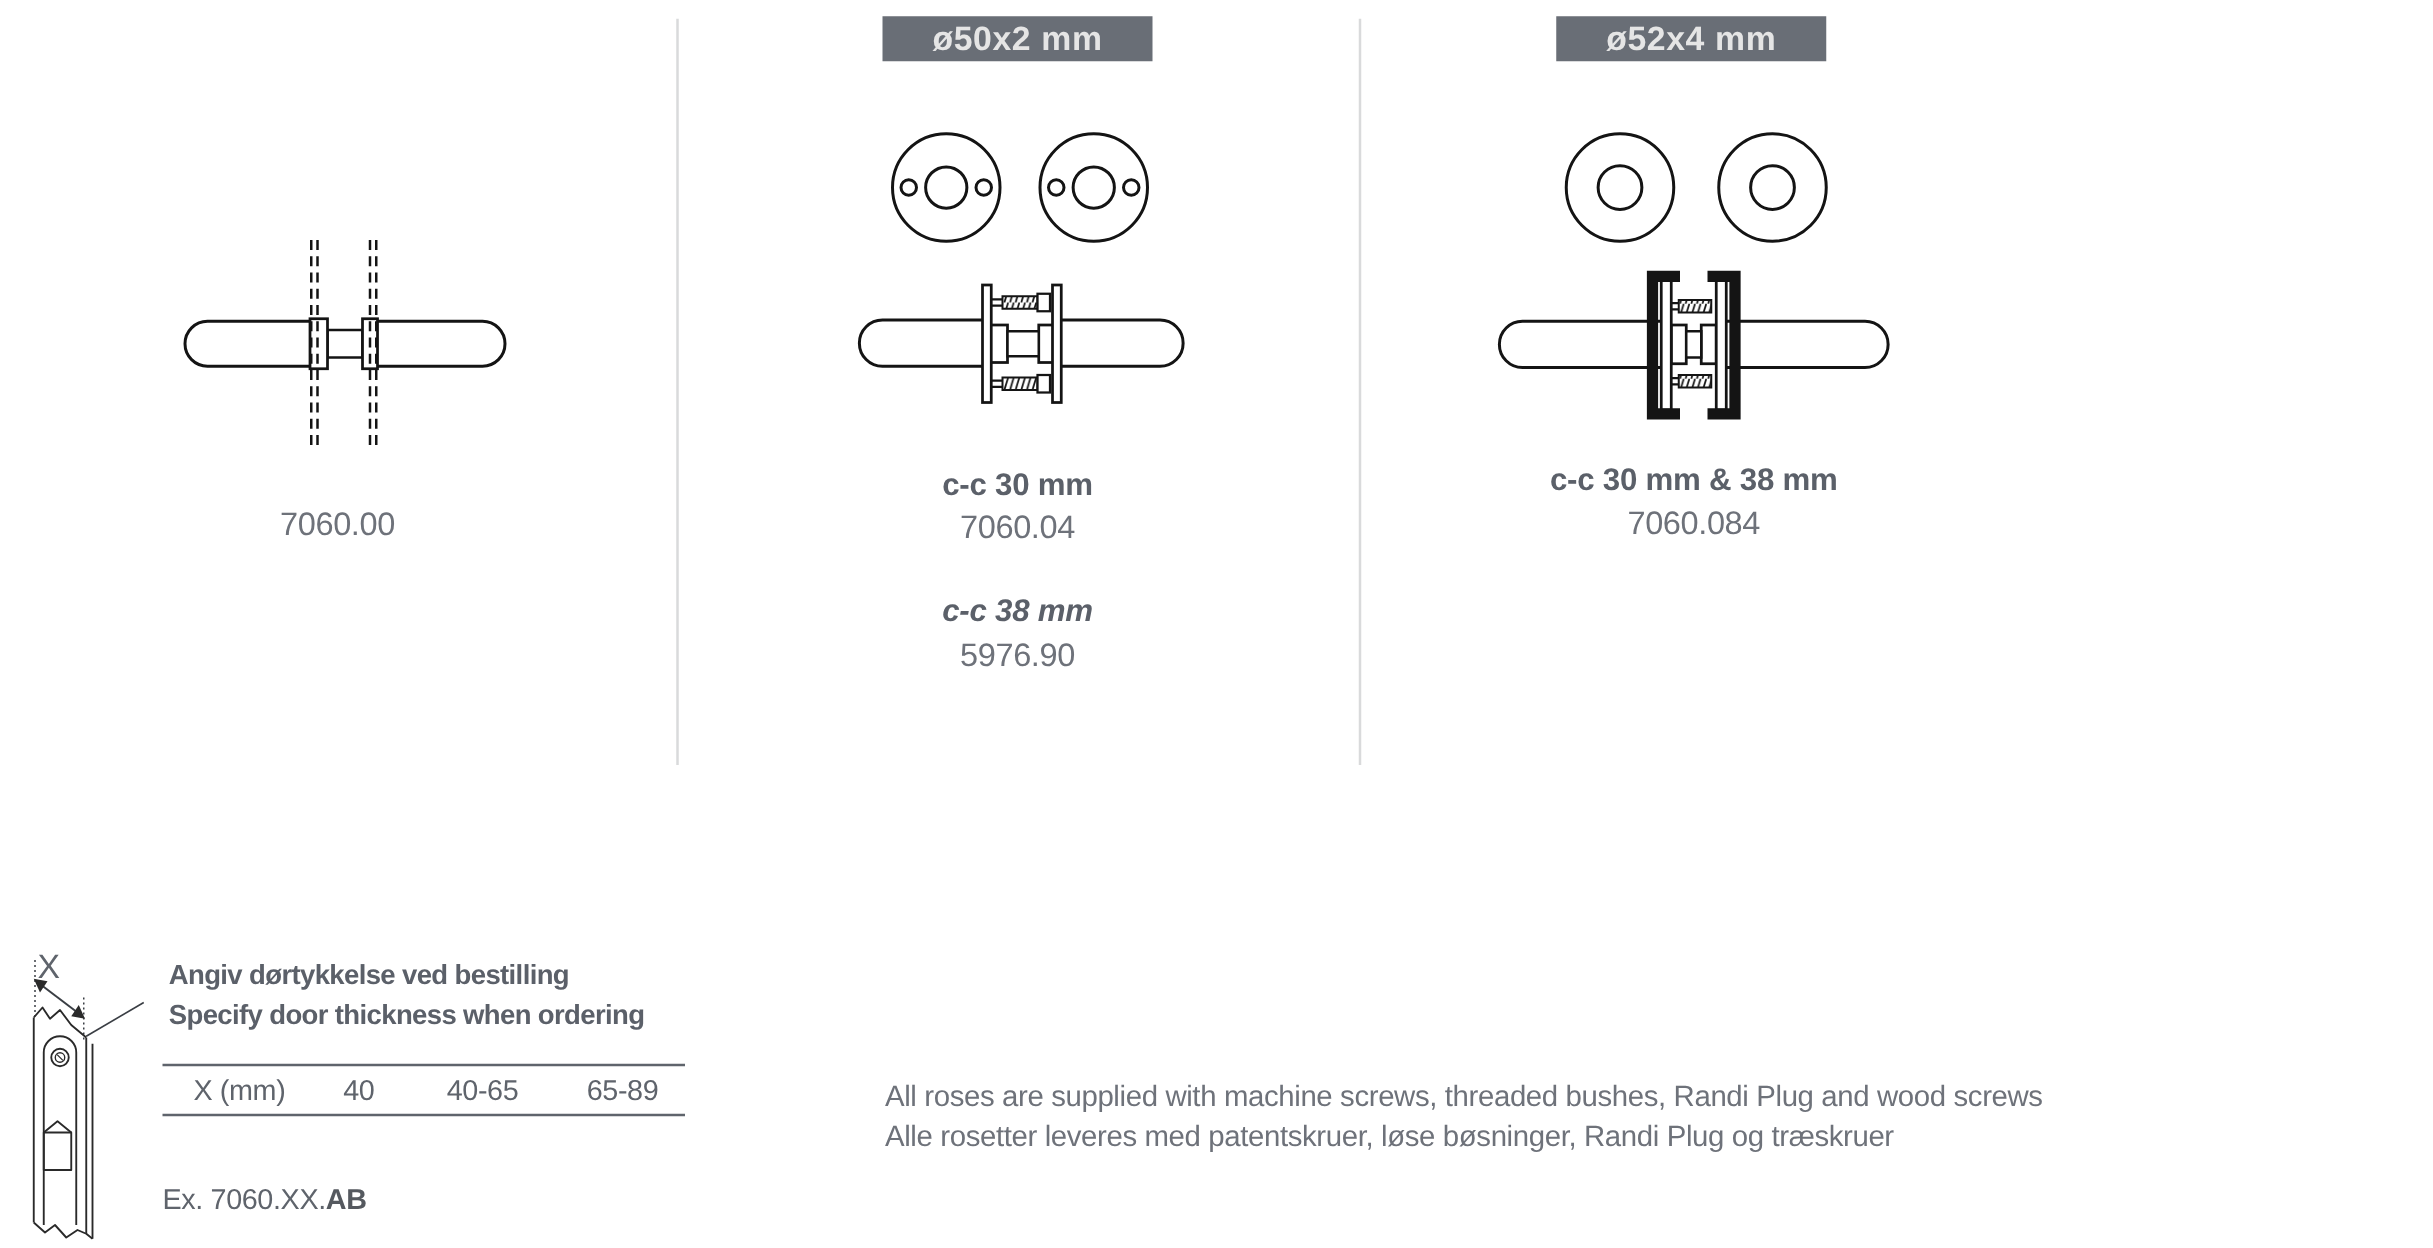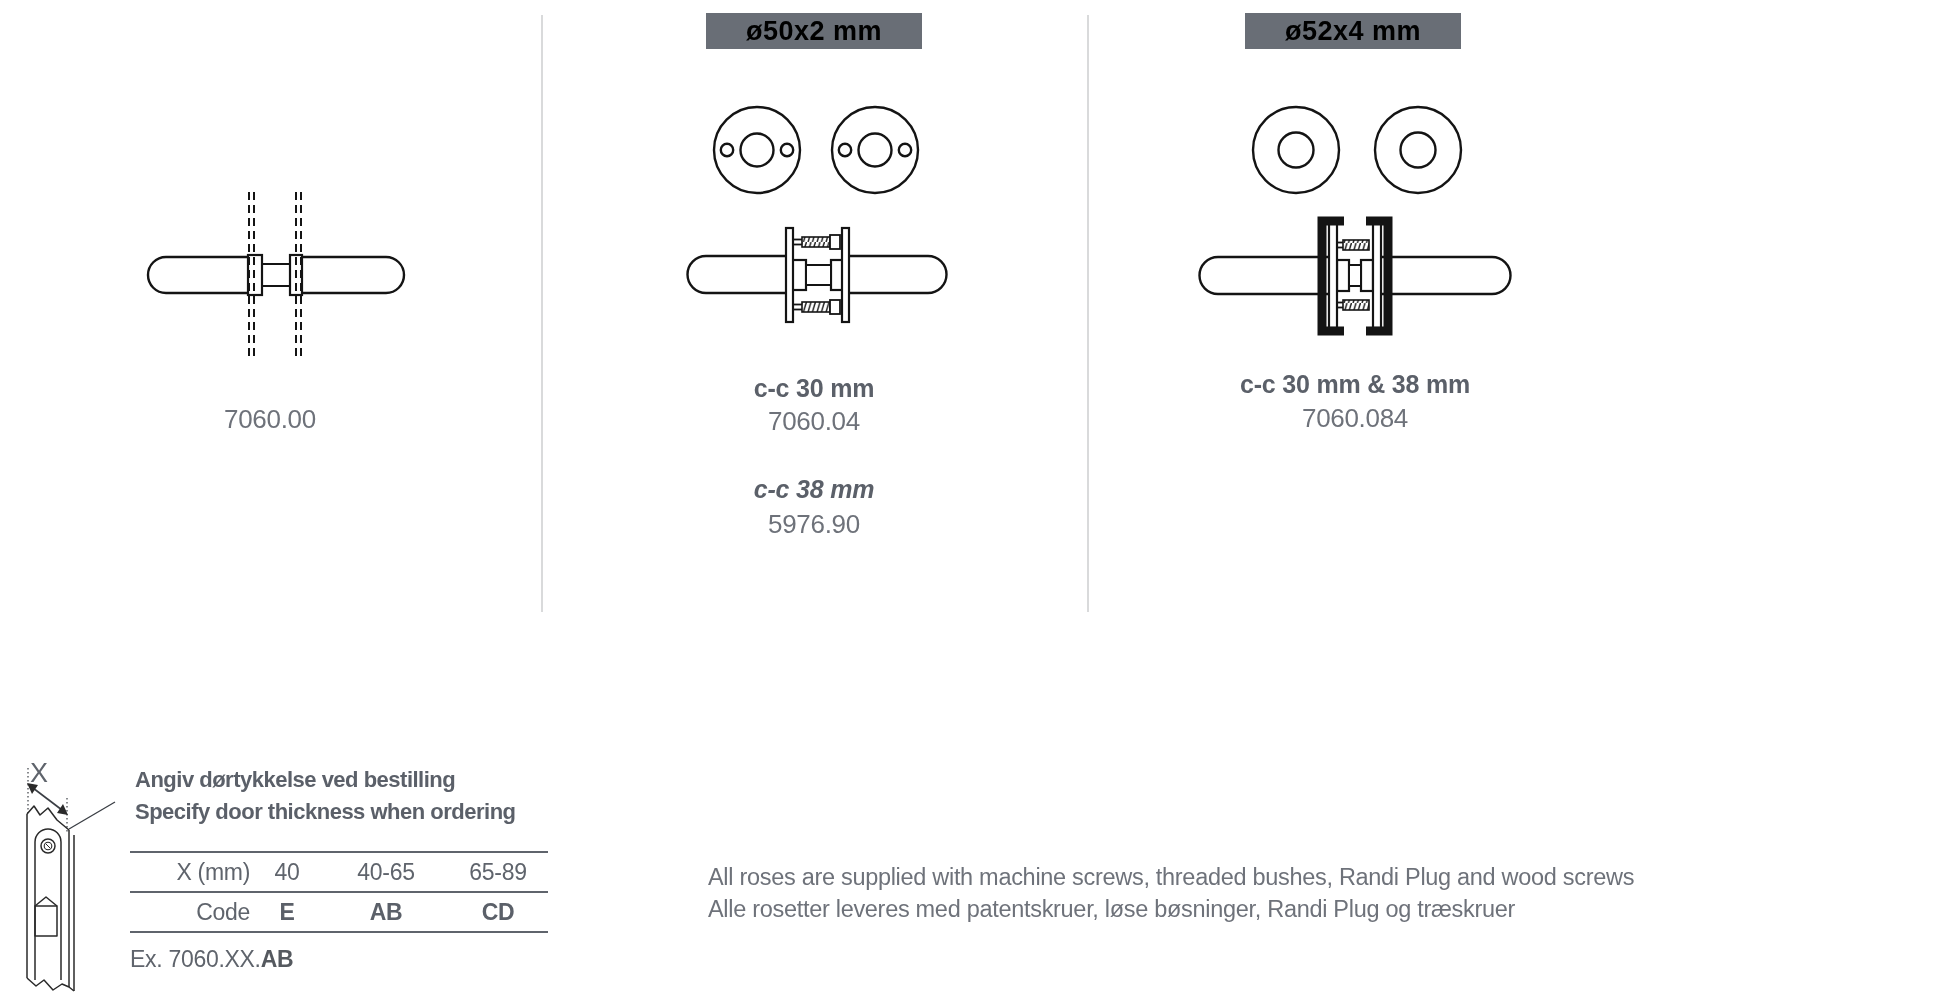--- a/index.html
+++ b/index.html
@@ -4,21 +4,21 @@
 <style>
   html,body{margin:0;padding:0;background:#ffffff;}
   .canvas{
     position:relative;width:1946px;height:998px;background:#ffffff;overflow:hidden;
     font-family:"Liberation Sans","DejaVu Sans",sans-serif;color:#6e727a;
   }
   .abs{position:absolute;}
   .divider{position:absolute;top:15px;width:2px;height:597px;background:#d9dadb;}
   .badge{
     position:absolute;top:13px;width:216px;height:36px;background:#696e76;
-    color:#000000;font-weight:bold;font-size:27px;line-height:36px;text-align:center;
+    color:#e5e5e5;font-weight:bold;font-size:27px;line-height:36px;text-align:center;
     letter-spacing:0.5px;
   }
   .cc{
     position:absolute;width:300px;text-align:center;font-weight:bold;
     font-size:25px;line-height:25px;color:#5b6069;letter-spacing:-0.2px;
   }
   .code{
     position:absolute;width:300px;text-align:center;font-size:26px;line-height:26px;
     color:#6e727a;letter-spacing:-0.3px;
   }
@@ -33,21 +33,21 @@
   .xlabel{position:absolute;left:30px;top:760px;font-size:27px;color:#5f646c;line-height:27px;}
   .spec-table{
     position:absolute;left:130px;top:851px;width:418px;
     border-top:2px solid #5f646c;font-size:23px;color:#5f646c;
   }
   .spec-row{
     display:grid;grid-template-columns:120px 74px 124px 100px;
     height:38px;align-items:center;border-bottom:2px solid #5f646c;
   }
   .spec-cell{text-align:center;letter-spacing:-0.3px;}
-  .spec-cell.lbl{text-align:right;padding-left:3px;}
+  .spec-cell.lbl{text-align:center;padding-left:3px;}
   .spec-cell.b{font-weight:bold;color:#5b6069;}
   .example{
     position:absolute;left:130px;top:948px;font-size:23px;line-height:23px;
     color:#5f646c;letter-spacing:-0.3px;
   }
   .example b{color:#55595f;}
   svg{display:block;}
 </style>
 </head>
 <body>
@@ -215,26 +215,20 @@
     <div>Specify door thickness when ordering</div>
   </div>
 
   <div class="spec-table">
     <div class="spec-row">
       <div class="spec-cell lbl">X (mm)</div>
       <div class="spec-cell">40</div>
       <div class="spec-cell">40-65</div>
       <div class="spec-cell">65-89</div>
     </div>
-    <div class="spec-row">
-      <div class="spec-cell lbl">Code</div>
-      <div class="spec-cell b">E</div>
-      <div class="spec-cell b">AB</div>
-      <div class="spec-cell b">CD</div>
-    </div>
   </div>
 
   <div class="example">
     <span>Ex. 7060.XX.</span><b>AB</b>
   </div>
 
   <div class="footnote">
     <div>All roses are supplied with machine screws, threaded bushes, Randi Plug and wood screws</div>
     <div>Alle rosetter leveres med patentskruer, løse bøsninger, Randi Plug og træskruer</div>
   </div>

